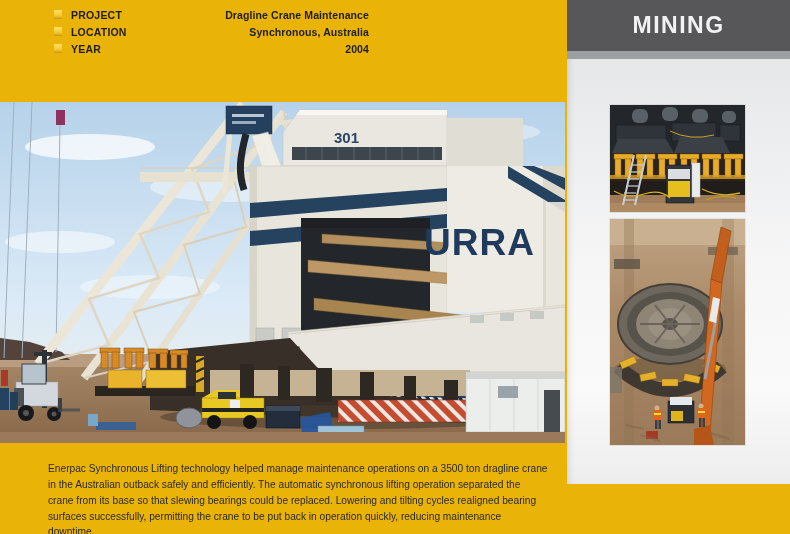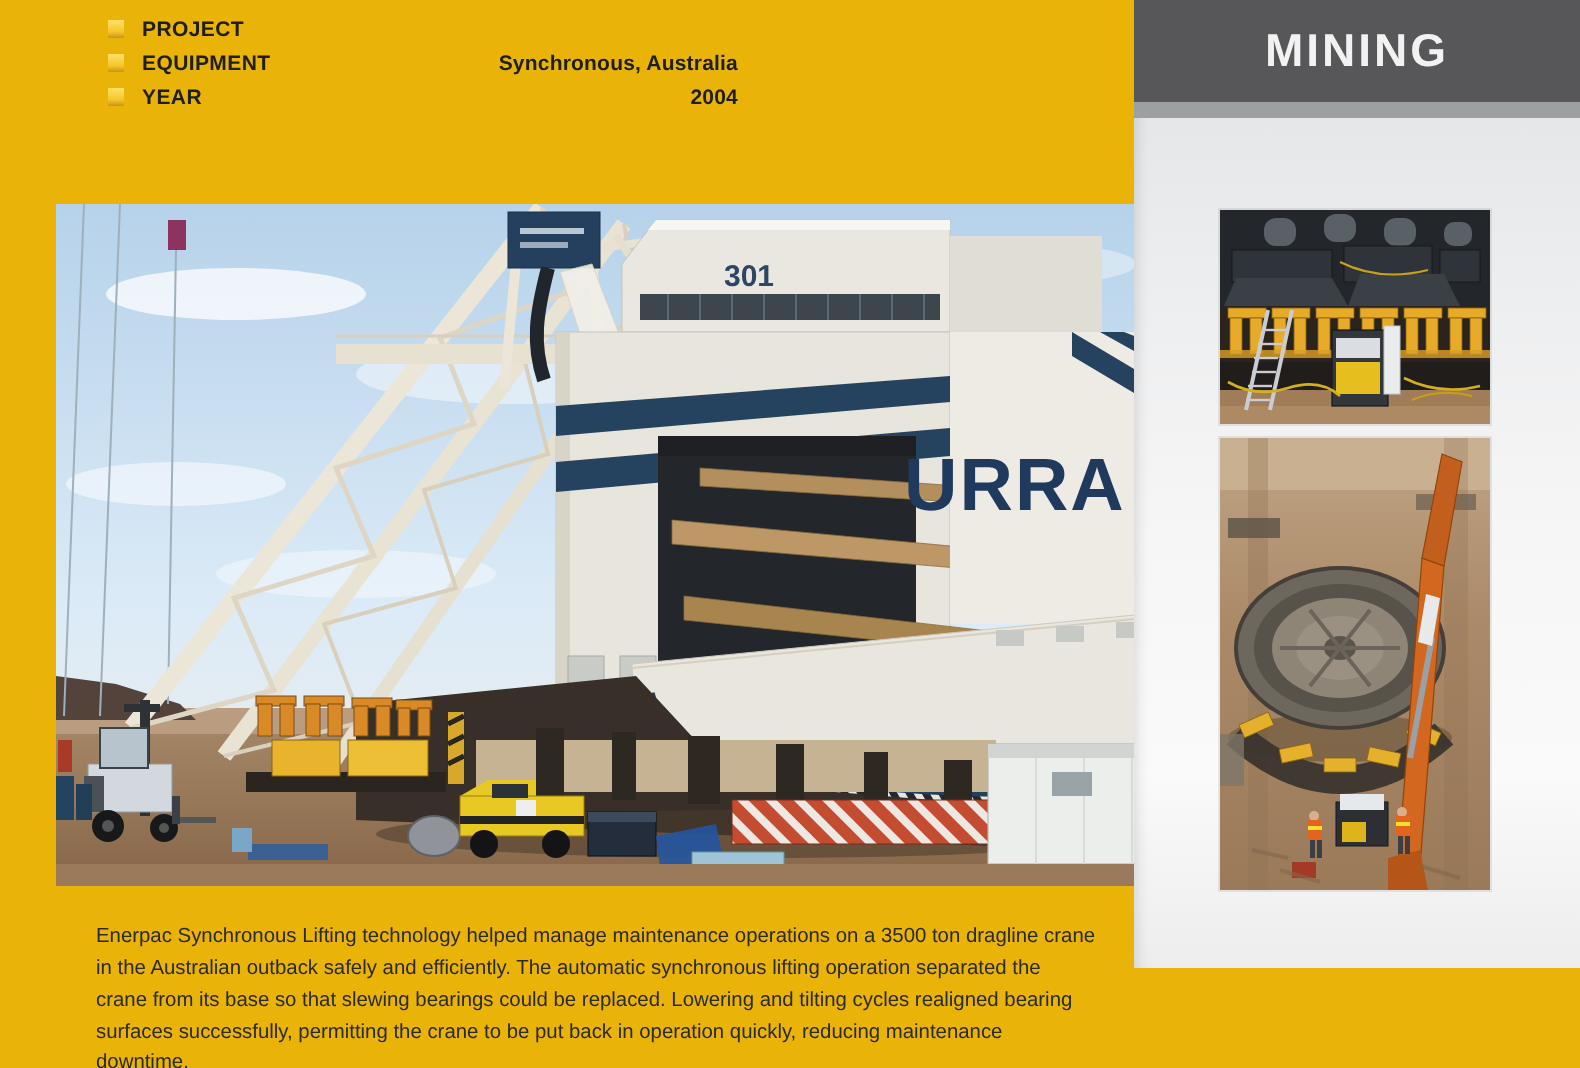--- a/index.html
+++ b/index.html
@@ -10,21 +10,21 @@
   
   .info-table{position:absolute;left:54px;top:6px;width:315px;}
   .info-row{display:flex;align-items:center;height:17px;}
   .bullet{
     width:8px;height:9px;margin-right:9px;flex:0 0 auto;
     background:linear-gradient(180deg,#ffe06a 0%,#f6c629 65%,#c8941c 100%);
   }
   .info-label{font-size:10.5px;font-weight:bold;color:#1e1e1c;letter-spacing:.2px;}
   .info-value{margin-left:auto;font-size:10.5px;font-weight:bold;color:#1e1e1c;text-align:right;letter-spacing:.1px;}
   
-  .main-photo{position:absolute;left:0;top:102px;width:529px;height:341px;padding-left:28px;}
+  .main-photo{position:absolute;left:0;top:102px;width:529px;height:341px;}
   .main-photo svg{display:block;}
   
   .caption{
     position:absolute;left:48px;top:451px;width:500px;
     font-size:10.2px;line-height:15.8px;color:#2a2a2a;
   }
   
   .sidebar{
     position:absolute;left:567px;top:0;width:223px;height:484px;
     background:linear-gradient(180deg,#e1e2e4 0%,#ebeced 25%,#f6f6f7 55%,#fafafa 80%,#ededee 100%);
@@ -43,24 +43,25 @@
 </style>
 </head>
 <body>
 
 <div class="page">
 
   <div class="info-table">
     <div class="info-row">
       <span class="bullet"></span>
       <span class="info-label">PROJECT</span>
+      <span class="info-value">Dragline Crane Maintenance</span>
     </div>
     <div class="info-row">
       <span class="bullet"></span>
-      <span class="info-label">EQUIPMENT</span>
+      <span class="info-label">LOCATION</span>
       <span class="info-value">Synchronous, Australia</span>
     </div>
     <div class="info-row">
       <span class="bullet"></span>
       <span class="info-label">YEAR</span>
       <span class="info-value">2004</span>
     </div>
   </div>
 
   <div class="main-photo">

